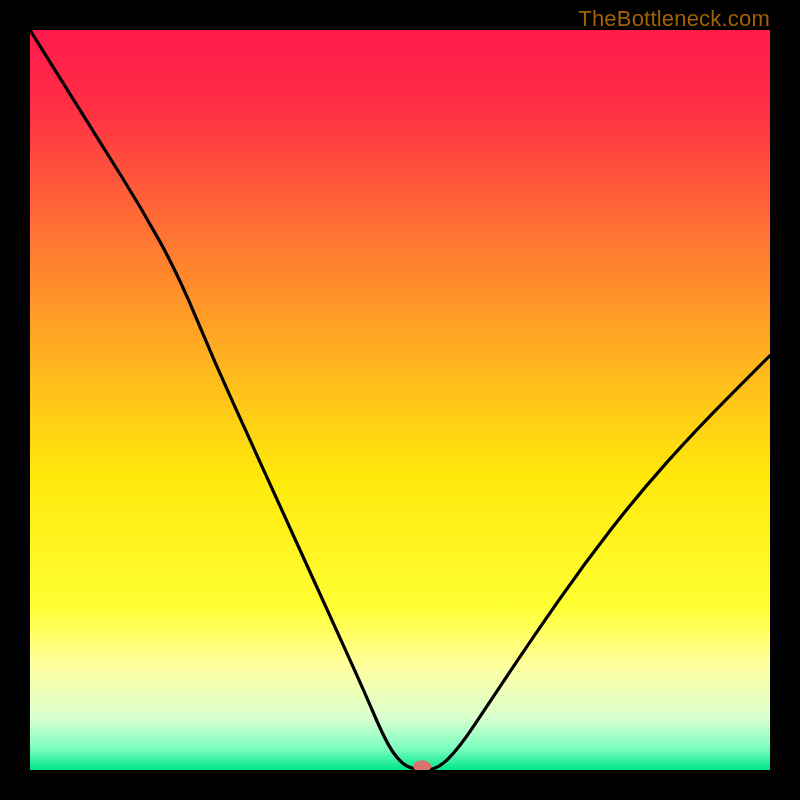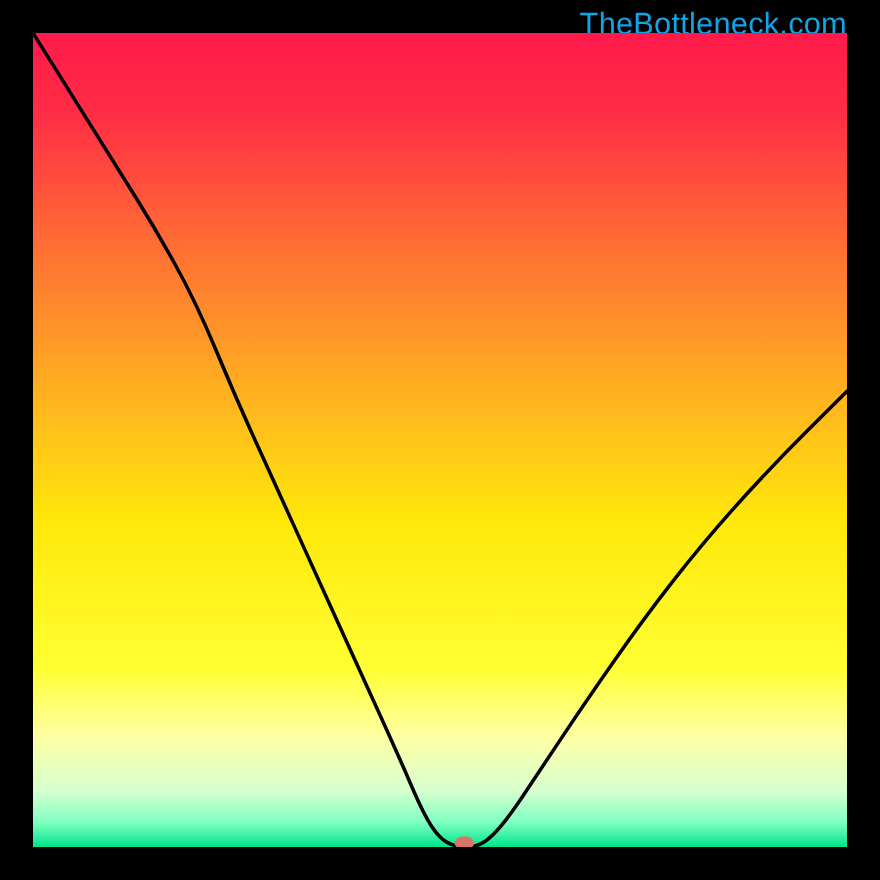--- a/index.html
+++ b/index.html
@@ -21,22 +21,22 @@
     position: absolute;
     left: 30px;
     top: 30px;
     width: 740px;
     height: 740px;
   }
   .watermark {
     position: absolute;
     top: 6px;
     right: 30px;
-    color: #0ea5e9;
-    font-size: 28px;
+    color: #a16207;
+    font-size: 22px;
     font-weight: 500;
     letter-spacing: 0.2px;
   }
 </style>
 </head>
 <body>
 
 <div class="frame">
   <div class="watermark">TheBottleneck.com</div>
   <svg class="plot" viewBox="0 0 740 740" preserveAspectRatio="none">

